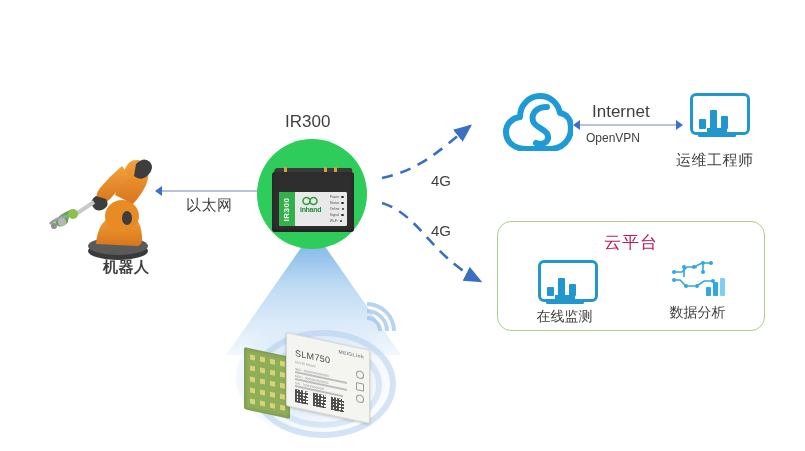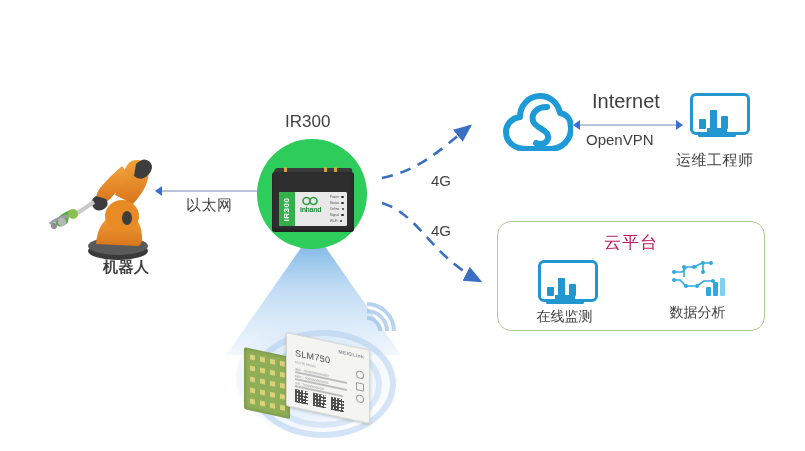--- a/index.html
+++ b/index.html
@@ -202,22 +202,22 @@
     <svg width="70" height="58" viewBox="0 0 70 58">
       <path d="M24 56 C10 56 3 48 3 39 C3 31 9 25 17 24 C17 12 26 3 37 3 C47 3 55 10 57 20
                C64 21 68 27 68 35 C68 46 60 56 47 56 Z" fill="none" stroke="#1e9bd7" stroke-width="6" stroke-linejoin="round"></path>
       <path d="M44 14 C33 14 28 21 30 28 C32 35 44 36 45 43 C46 49 39 53 33 50" fill="none" stroke="#1e9bd7" stroke-width="6" stroke-linecap="round"></path>
     </svg>
   </div>
 
   <div class="net-line"></div>
   <div class="net-ar-l"></div>
   <div class="net-ar-r"></div>
-  <div class="lbl" style="left:592px;top:90px;font-size:20px;">Internet</div>
-  <div class="lbl" style="left:586px;top:131px;font-size:15px;">OpenVPN</div>
+  <div class="lbl" style="left:592px;top:102px;font-size:17px;">Internet</div>
+  <div class="lbl" style="left:586px;top:131px;font-size:12px;">OpenVPN</div>
 
   <div class="abs" style="left:690px;top:93px;">
     <div class="mon">
       <div class="mon-screen"></div>
       <div class="bars">
         <i style="height:10px"></i>
           <i style="height:19px"></i>
           <i style="height:13px"></i>
       </div>
       <div class="mon-stand"></div>

